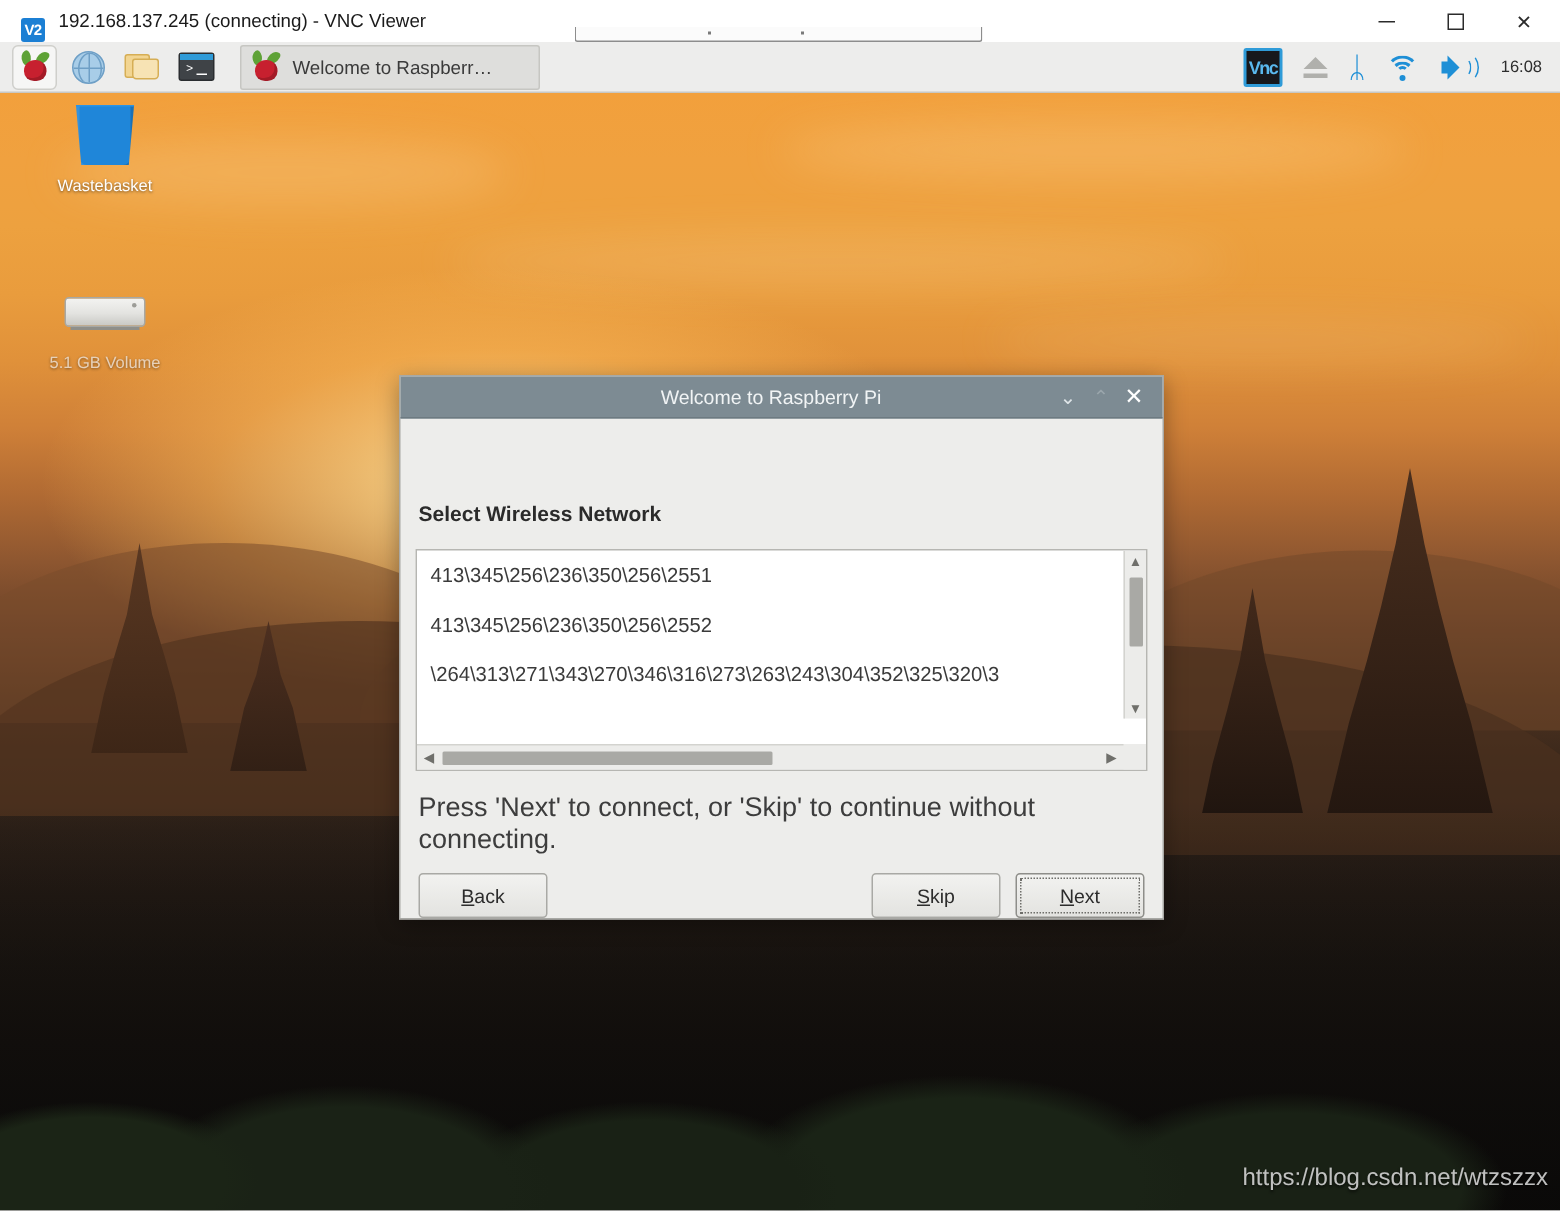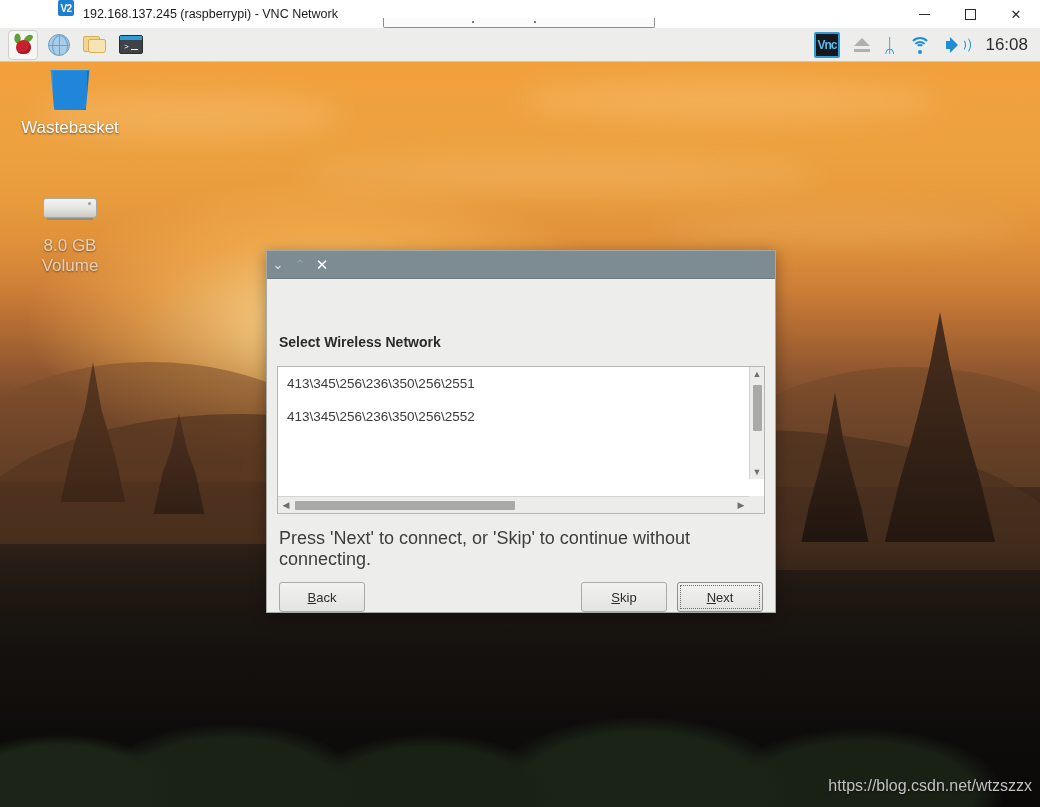--- a/index.html
+++ b/index.html
@@ -8,21 +8,21 @@
     font-family:"Liberation Sans", sans-serif;
     background:#ffffff;
     -webkit-font-smoothing:antialiased;
   }
 
   
   #vnc-window { position:absolute; inset:0; background:#ffffff; }
 
   #vnc-titlebar {
     position:absolute; left:0; top:0; width:1040px; height:28px;
-    background:#ffffff; display:flex; align-items:flex-start;padding-left:44px;
+    background:#ffffff; display:flex; align-items:flex-end;
   }
   #vnc-logo {
     width:16px; height:16px; margin-left:14px; margin-right:9px;
     background:#1b7fd4; border-radius:2px;
     color:#fff; font-size:10px; font-weight:bold;
     display:flex; align-items:center; justify-content:center;
     letter-spacing:-0.5px; font-family:"Liberation Sans", sans-serif;
   }
   #vnc-title-text { font-size:12.5px; color:#1a1a1a; line-height:28px; }
 
@@ -179,21 +179,21 @@
     border-top:8px solid transparent; border-bottom:8px solid transparent;
     border-left:8px solid #1e8fd6;
   }
   .vol-arc {
     position:absolute; border:1.6px solid #1e8fd6;
     border-top-color:transparent; border-bottom-color:transparent;
     border-left-color:transparent; border-radius:50%;
   }
   .vol-arc.v1 { width:8px; height:12px; left:13px; top:3px; }
   .vol-arc.v2 { width:13px; height:18px; left:13px; top:0px; }
-  #tray-clock { font-size:17px; color:#2d2d2d; margin-left:16px; margin-right:4px; }
+  #tray-clock { font-size:11px; color:#2d2d2d; margin-left:16px; margin-right:4px; }
 
   
   #wallpaper {
     position:absolute; left:0; top:34px; width:1040px; height:745px;
     background:
       radial-gradient(ellipse 420px 200px at 330px 260px, rgba(255,224,150,0.95) 0%, rgba(255,190,90,0.45) 45%, rgba(255,170,70,0) 72%),
       linear-gradient(to bottom,
         #f2a03c 0%,
         #f0a13f 6%,
         #eda13f 12%,
@@ -231,21 +231,21 @@
       radial-gradient(ellipse 180px 90px at 230px 255px, #1a2216 60%, rgba(20,28,18,0) 76%),
       radial-gradient(ellipse 170px 80px at 430px 258px, #192115 60%, rgba(20,28,18,0) 76%),
       radial-gradient(ellipse 200px 95px at 640px 252px, #1a2316 60%, rgba(20,28,18,0) 76%),
       radial-gradient(ellipse 190px 85px at 860px 256px, #192115 60%, rgba(20,28,18,0) 76%),
       linear-gradient(to bottom, rgba(14,12,10,0) 0%, rgba(14,12,10,0.55) 45%, rgba(10,9,8,0.95) 100%);
   }
 
   
   .desk-icon {
     position:absolute; width:100px; text-align:center;
-    color:#ffffff; font-size:17px;
+    color:#ffffff; font-size:11px;
     text-shadow:0 1px 2px rgba(0,0,0,.55);
     z-index:5;
   }
   #icon-wastebasket { left:20px; top:42px; }
   #icon-volume { left:20px; top:160px; }
   .trash-can {
     width:44px; height:40px; margin:0 auto 8px;
     background:#1f86d9; border-radius:2px 2px 5px 5px;
     position:relative;
     box-shadow:inset -5px 0 0 rgba(0,0,0,.16), inset 5px 0 0 rgba(255,255,255,.10);
@@ -377,21 +377,21 @@
     z-index:20; text-shadow:0 1px 2px rgba(0,0,0,.7);
   }
 </style>
 </head>
 <body>
 
 <div id="vnc-window">
 
   <div id="vnc-titlebar">
     <div id="vnc-logo">V2</div>
-    <div id="vnc-title-text">192.168.137.245 (raspberrypi) - VNC Network</div>
+    <div id="vnc-title-text">192.168.137.245 (connecting) - VNC Viewer</div>
   </div>
   <div class="winbtn" id="btn-min">
       <span class="glyph"></span>
     </div>
   <div class="winbtn" id="btn-max">
       <span class="glyph"></span>
     </div>
   <div class="winbtn" id="btn-close">✕</div>
 
   <div id="vnc-float-tab"></div>
@@ -435,21 +435,21 @@
       </div>
       <div class="label">Wastebasket</div>
     </div>
 
     <div class="desk-icon" id="icon-volume">
       <div class="drive">
         <div class="body"></div>
         <div class="slot"></div>
         <div class="dot"></div>
       </div>
-      <div class="label">8.0 GB Volume</div>
+      <div class="label">5.1 GB Volume</div>
     </div>
 
     <div id="taskbar">
       <div class="tb-icon" id="tb-menu">
         <div class="raspi-logo">
           <span class="leaf l"></span>
             <span class="leaf r"></span>
             <span class="berry"></span>
         </div>
       </div>
@@ -465,20 +465,28 @@
         </div>
       </div>
       <div class="tb-icon">
         <div class="term-icon">
           <span class="bar"></span>
             <span class="prompt">&gt;</span>
             <span class="underscore"></span>
         </div>
       </div>
 
+      <div id="task-button">
+        <div class="raspi-logo">
+          <span class="leaf l"></span>
+            <span class="leaf r"></span>
+            <span class="berry"></span>
+        </div>
+        <span id="task-label">Welcome to Raspberr…</span>
+      </div>
 
       <div id="tray">
         <div class="tray-item">
           <div id="tray-vnc">Vnc</div>
         </div>
         <div class="tray-item">
           <div id="tray-eject">
               <span class="tri"></span>
               <span class="bar"></span>
             </div>
@@ -502,32 +510,34 @@
               <span class="vol-arc v2"></span>
           </div>
         </div>
         <div id="tray-clock">16:08</div>
       </div>
     </div>
 
     <div id="dialog">
 
       <div id="dialog-titlebar">
+        <div id="dialog-title">Welcome to Raspberry Pi</div>
         <div class="dlg-btn" id="dlg-min">⌄</div>
         <div class="dlg-btn" id="dlg-max">⌃</div>
         <div class="dlg-btn" id="dlg-close">✕</div>
       </div>
 
       <div id="dialog-body">
         <div id="dlg-heading">Select Wireless Network</div>
 
         <div id="list-wrap">
           <div id="list-rows">
             <div class="net-row">413\345\256\236\350\256\2551</div>
             <div class="net-row">413\345\256\236\350\256\2552</div>
+            <div class="net-row">\264\313\271\343\270\346\316\273\263\243\304\352\325\320\3</div>
 
             <div id="vscroll">
               <div class="sb-arrow" id="vs-up">▲</div>
               <div id="vs-thumb"></div>
               <div class="sb-arrow" id="vs-down">▼</div>
             </div>
           </div>
 
           <div id="hscroll">
             <div id="hs-left">◀</div>

